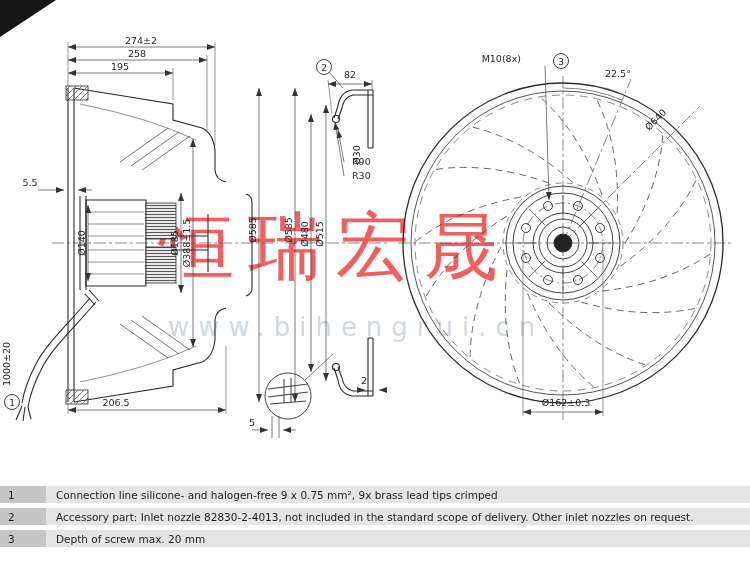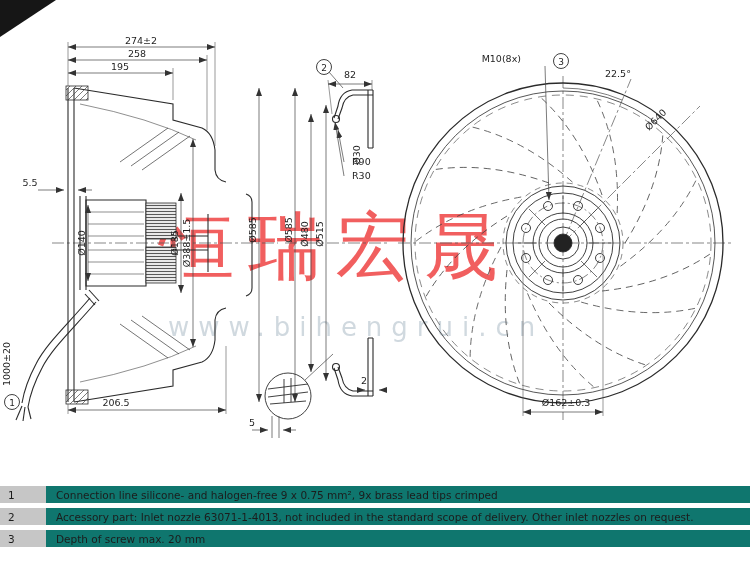--- a/index.html
+++ b/index.html
@@ -9,21 +9,21 @@
         color:#ef4444;opacity:.85;white-space:nowrap;z-index:0;}
   .watermark-url{position:absolute;left:168px;top:312px;font-size:26px;letter-spacing:9px;
         color:#ccd5dc;opacity:.9;white-space:nowrap;z-index:0;}
   svg.drawing{position:absolute;left:0;top:0;z-index:1;}
   svg text{font-family:"DejaVu Sans","Liberation Sans",sans-serif;fill:#1f1f1f;}
   .dimtxt{font-size:9.5px;}
   .balloontxt{font-size:9px;}
   .notes{position:absolute;left:0;top:486px;width:750px;z-index:2;}
   .note-row{display:flex;align-items:stretch;height:17px;margin-bottom:5px;font-size:10.5px;color:#1c1c1c;}
   .note-num{width:46px;background:#c6c6c6;display:flex;align-items:center;padding-left:8px;box-sizing:border-box;}
-  .note-text{flex:1;background:#0f766e;display:flex;align-items:center;padding-left:10px;white-space:nowrap;overflow:hidden;}
+  .note-text{flex:1;background:#e5e5e5;display:flex;align-items:center;padding-left:10px;white-space:nowrap;overflow:hidden;}
 </style>
 </head>
 <body>
 
 <div class="page">
 
   <div class="watermark-cjk">恒瑞宏晟</div>
   <div class="watermark-url">www.bihengrui.cn</div>
 
   <svg class="drawing" width="750" height="485" viewBox="0 0 750 485">
@@ -258,21 +258,21 @@
     </g>
   </svg>
 
   <div class="notes">
     <div class="note-row">
       <div class="note-num">1</div>
       <div class="note-text">Connection line silicone- and halogen-free 9 x 0.75 mm², 9x brass lead tips crimped</div>
     </div>
     <div class="note-row">
       <div class="note-num">2</div>
-      <div class="note-text">Accessory part: Inlet nozzle 63071-1-4013, not included in the standard scope of delivery. Other inlet nozzles on request.</div>
+      <div class="note-text">Accessory part: Inlet nozzle 82830-2-4013, not included in the standard scope of delivery. Other inlet nozzles on request.</div>
     </div>
     <div class="note-row">
       <div class="note-num">3</div>
       <div class="note-text">Depth of screw max. 20 mm</div>
     </div>
   </div>
 
 </div>
 
 </body></html>

